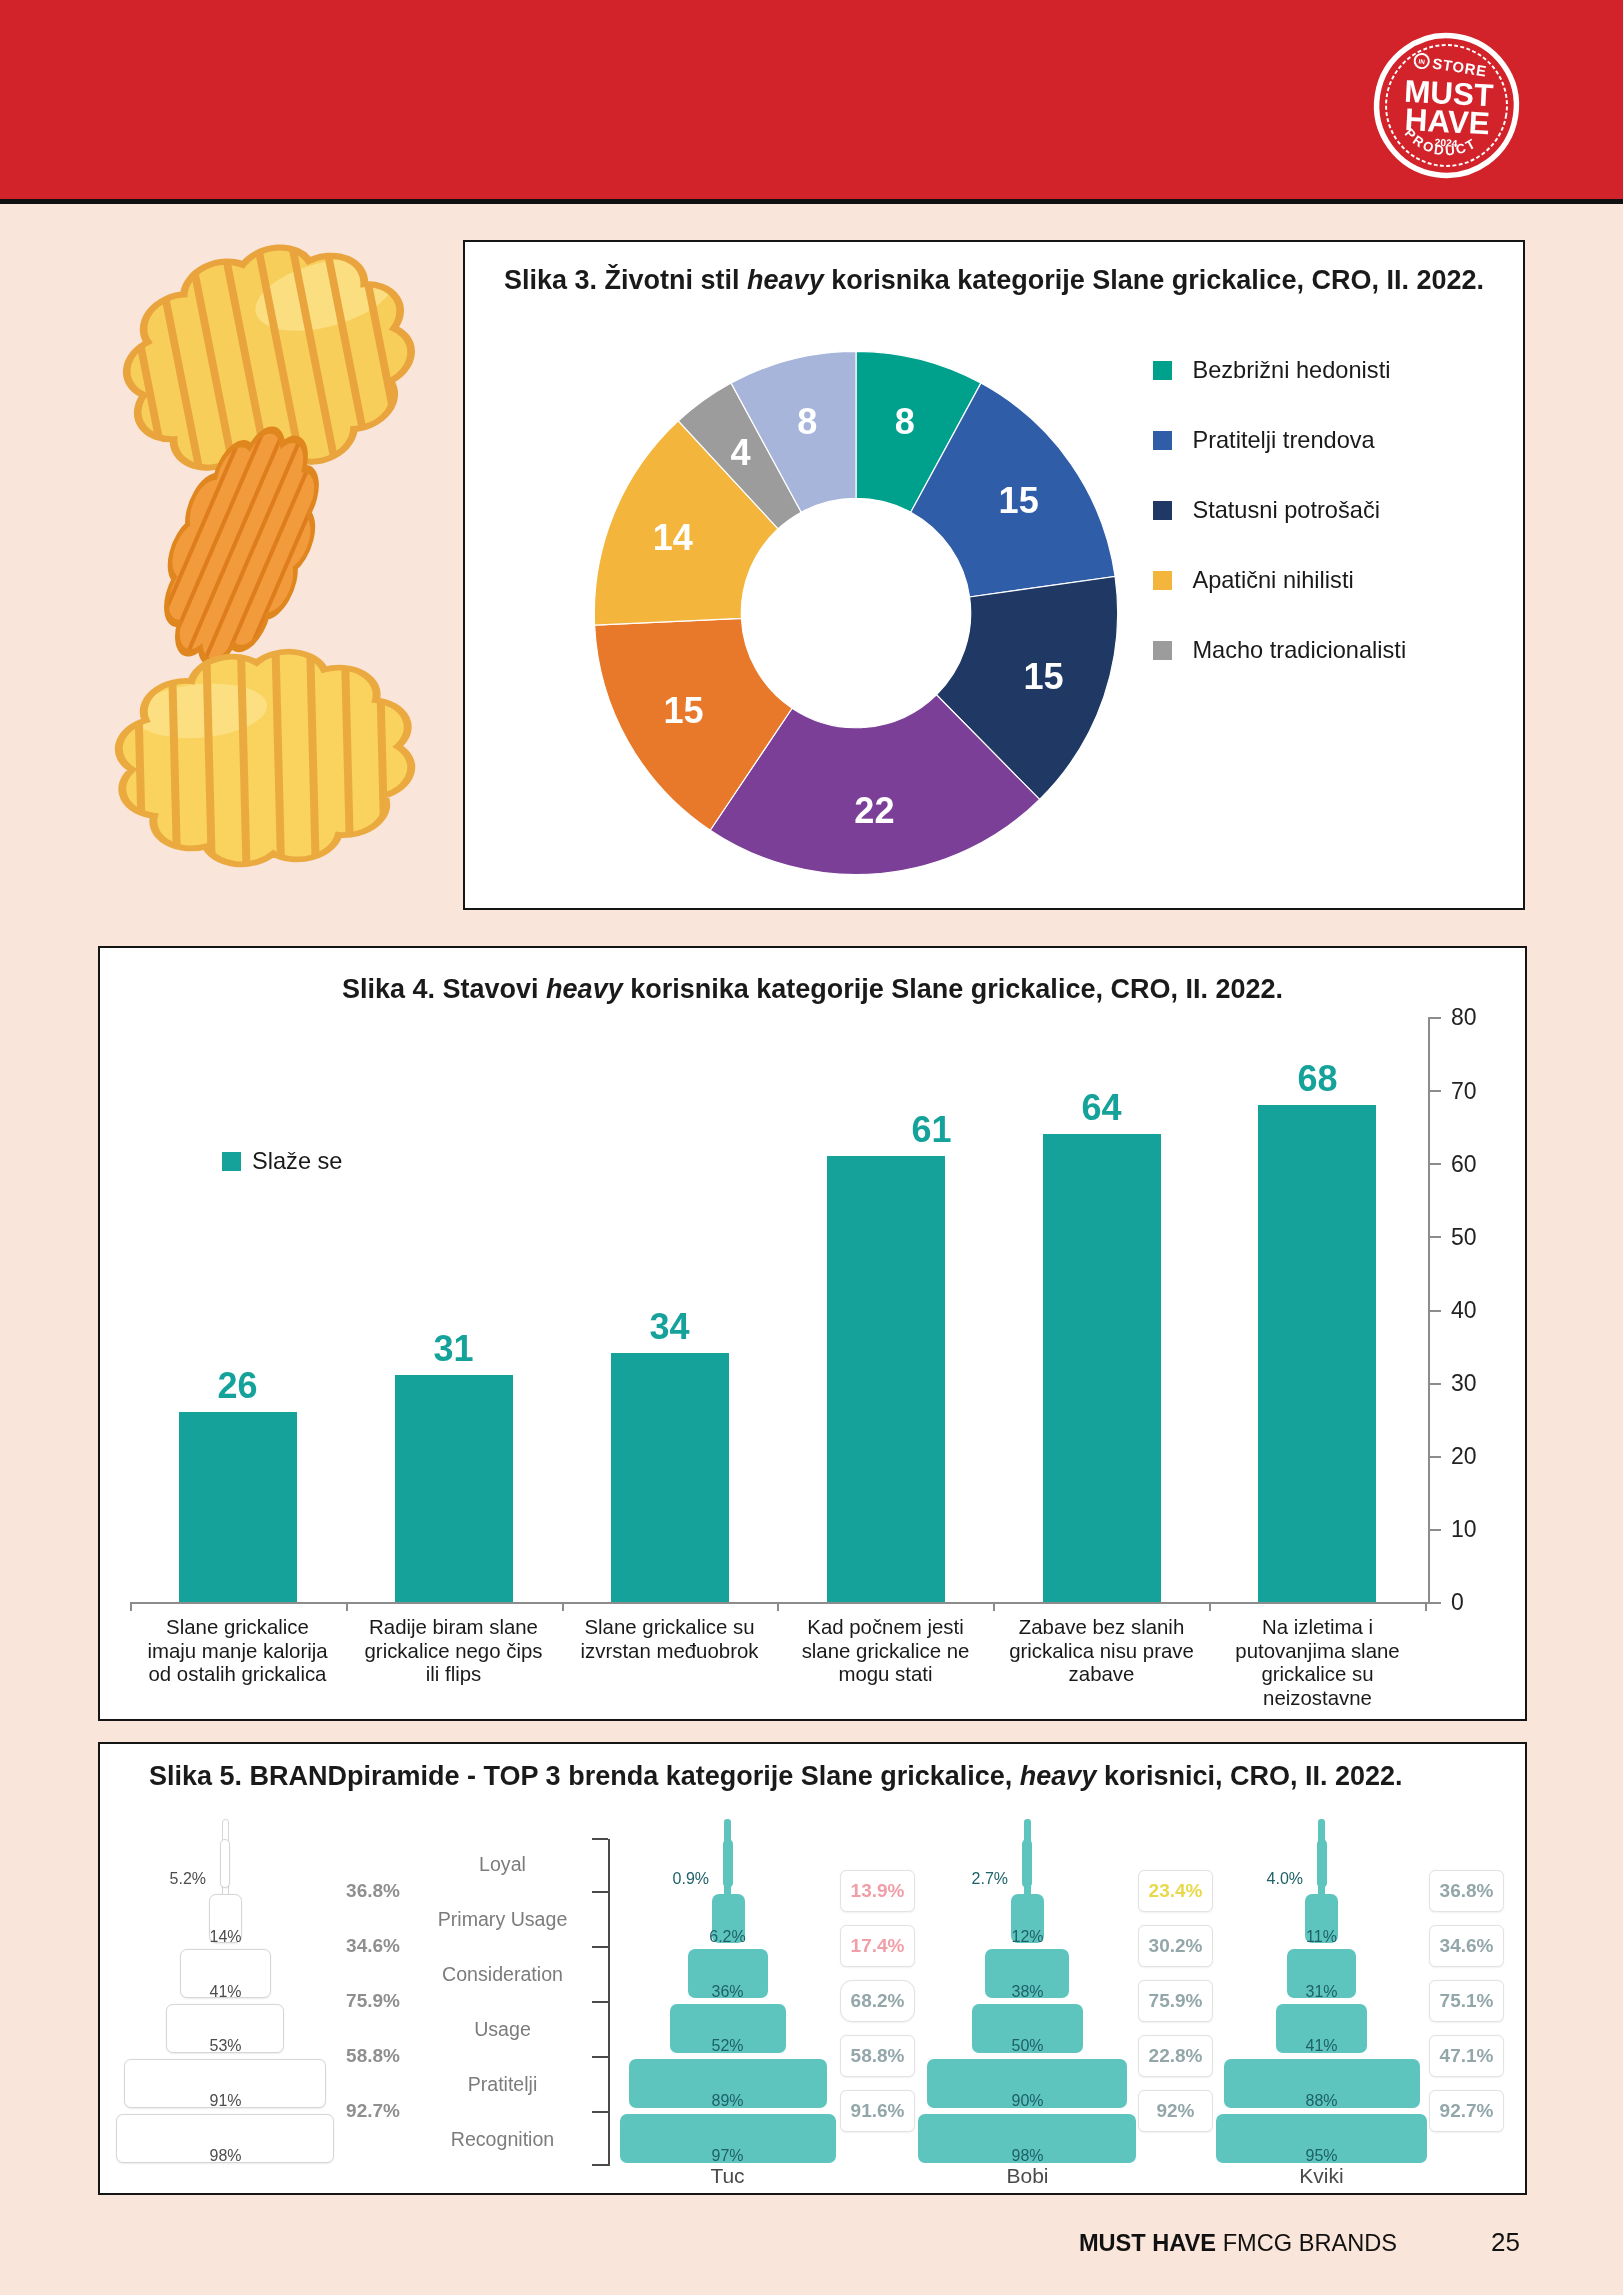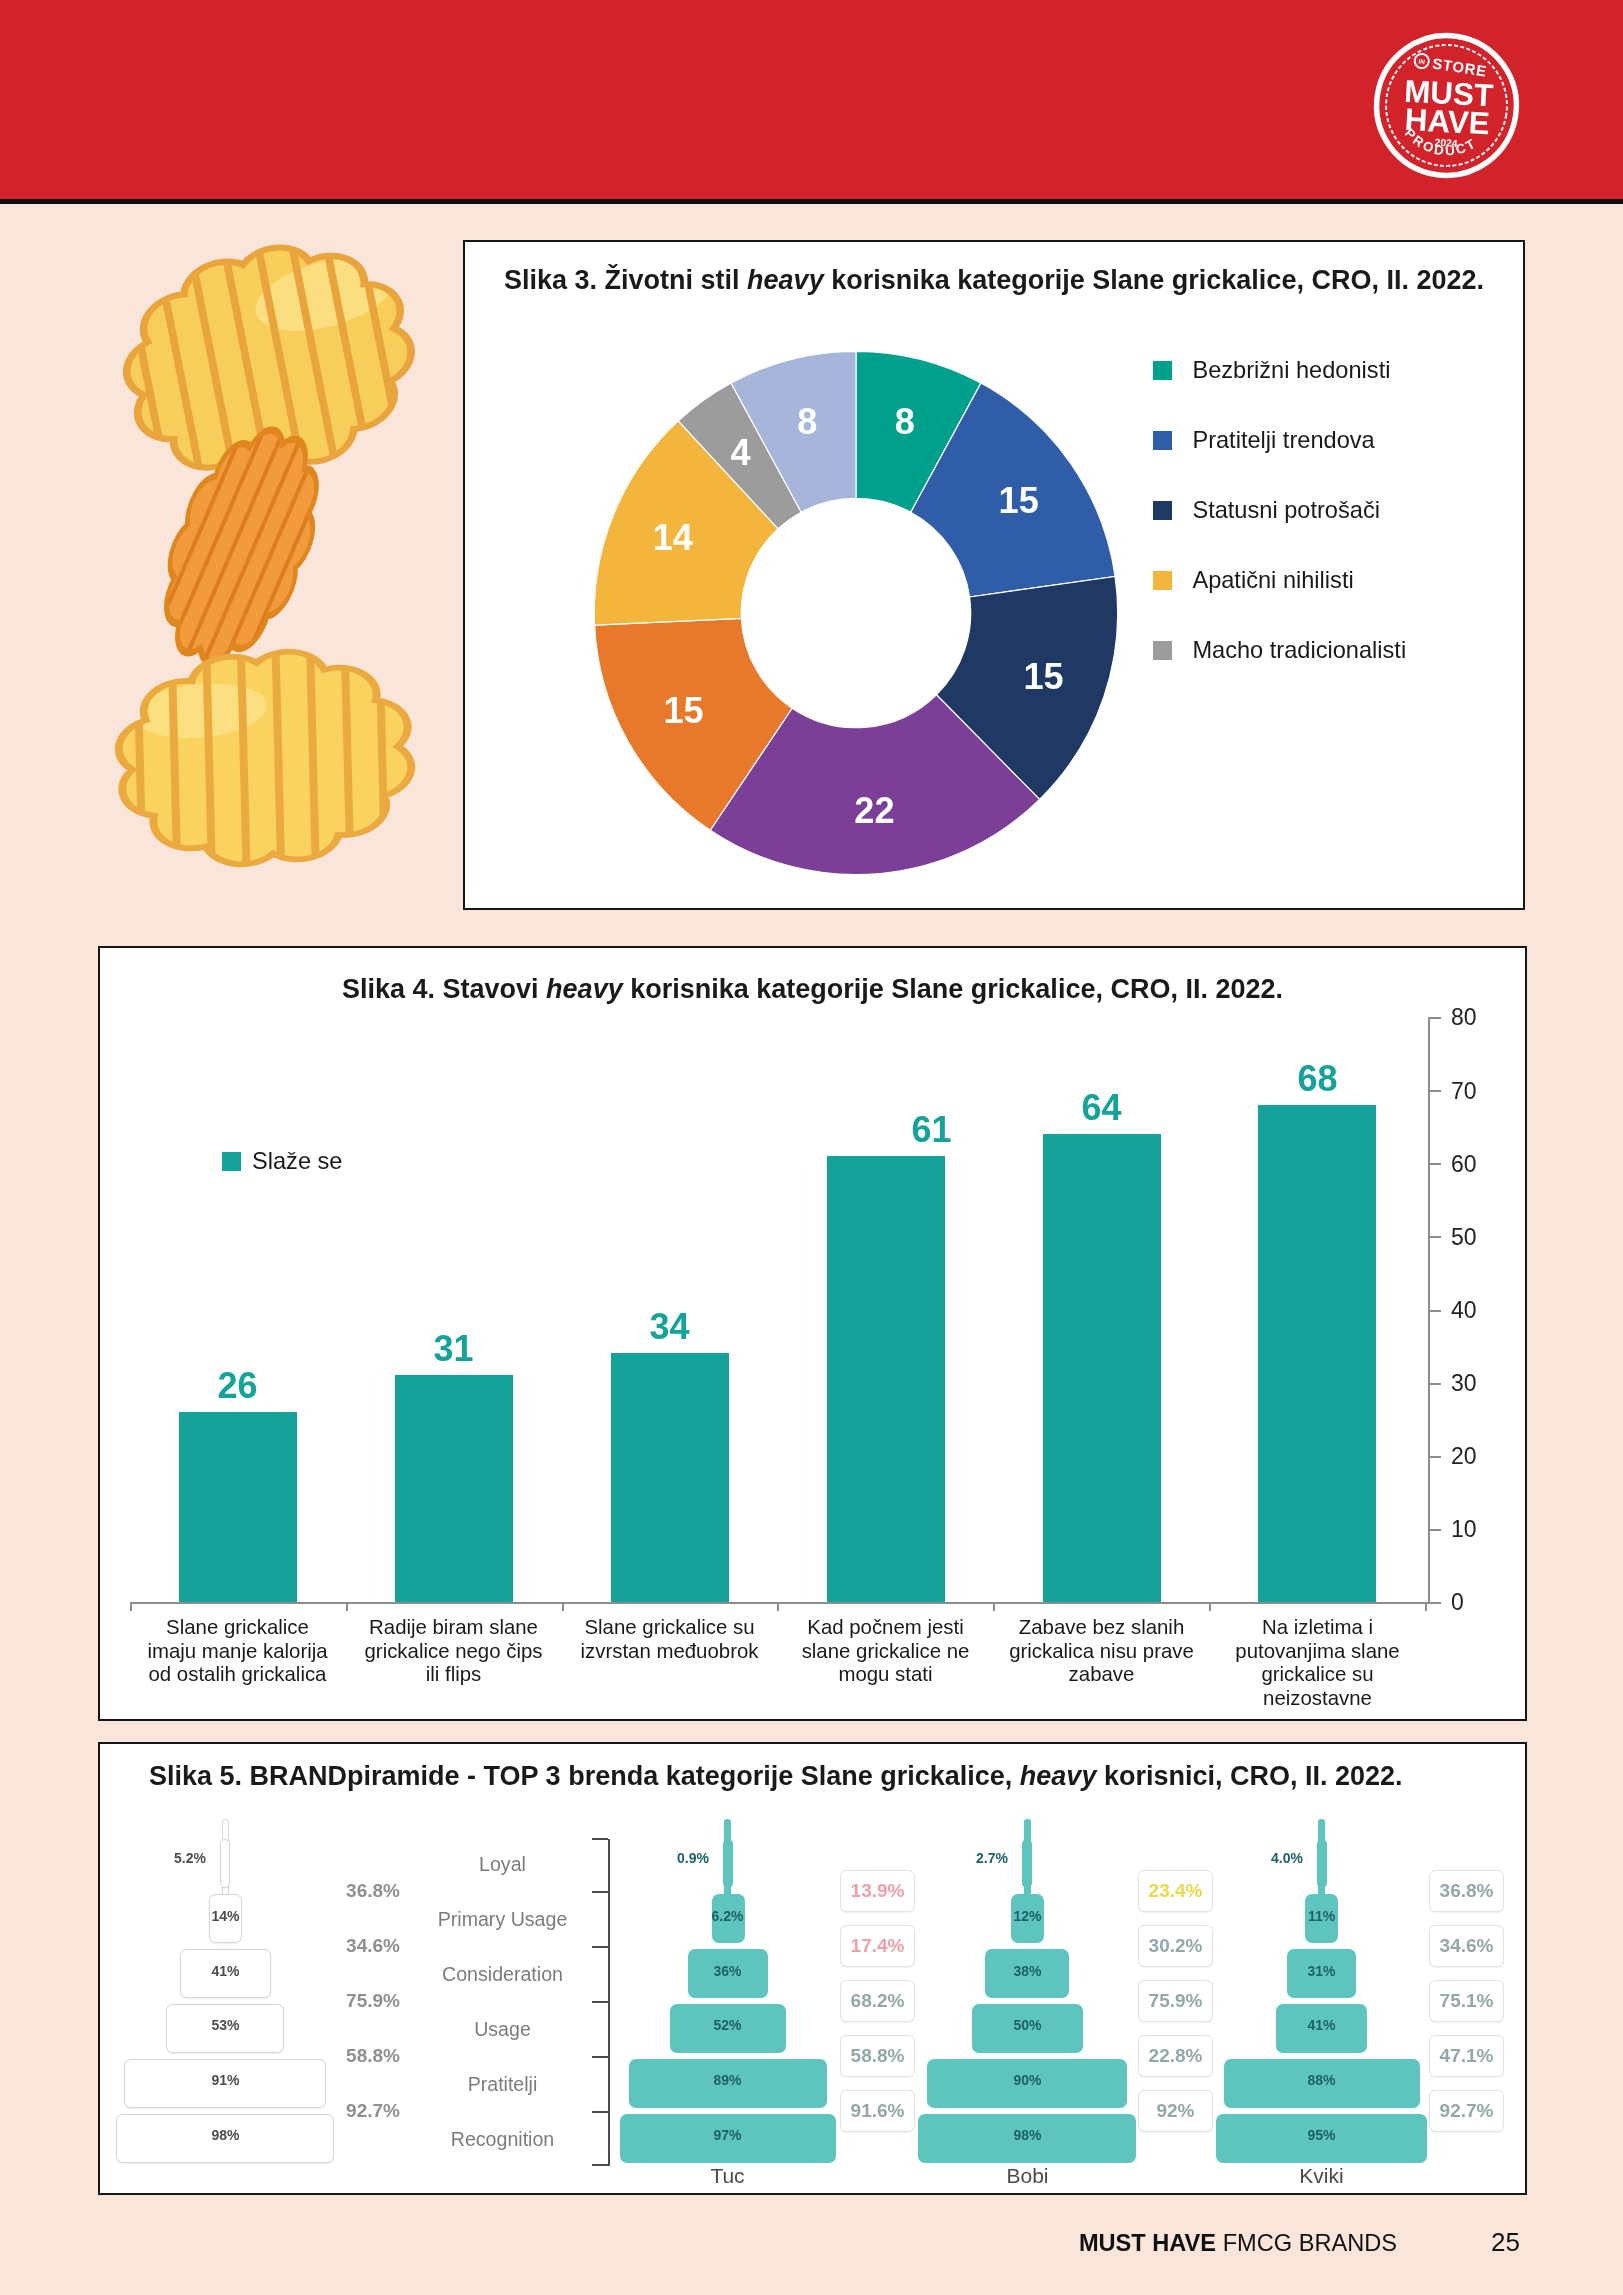--- a/index.html
+++ b/index.html
@@ -29,21 +29,21 @@
   .axis-line{background:#8c8c8c;}
   .legend4{display:flex;align-items:center;}
   .legend4 .lg-swatch{margin-right:11px;}
   
   .pyr-row{border-radius:7px;box-sizing:border-box;z-index:2;}
   .row-filled{background:#5EC5BE;}
   .row-outline{background:#ffffff;border:1.6px solid #D6D6D6;box-shadow:0 0.8px 1.6px rgba(0,0,0,0.08);}
   .stem{z-index:1;border-radius:3.1px;}
   .stem-filled{background:#5EC5BE;}
   .stem-outline{background:#ffffff;border:1.6px solid #D6D6D6;box-sizing:border-box;}
-  .val-label{font-size:14px;font-weight:bold;text-align:center;z-index:3;}
+  .val-label{font-size:16px;font-weight:normal;text-align:center;z-index:3;margin-top:20px;}
   .val-filled{color:#1E6169;}
   .val-outline{color:#4d4d4d;}
   .val-outside{text-align:right;}
   .trans-plain{font-size:19px;font-weight:bold;color:#8F8F8F;text-align:center;}
   .trans-box{width:75px;height:42px;background:#ffffff;border:1.6px solid #E2E2E2;border-radius:6.3px;
     box-sizing:border-box;font-size:19px;font-weight:bold;color:#93A7AA;text-align:center;line-height:39px;
     box-shadow:0 0.8px 1.6px rgba(0,0,0,0.06);}
   .trans-pink{color:#F09FA8;}
   .trans-yellow{color:#E8D94B;}
   .stage-label{font-size:19.6px;color:#7C7C7C;text-align:center;}
@@ -291,21 +291,21 @@
     <div class="pyr-row row-filled" style="position: absolute; left: 1216px; top: 2114px; width: 211px; height: 49px;"></div>
     <div class="val-label val-filled" style="position: absolute; left: 1243px; top: 2127px; width: 157px; z-index: 3;">95%</div>
     <div class="brand-label" style="position: absolute; left: 1243px; top: 2164px; width: 157px;">Kviki</div>
     <div class="trans-plain" style="position: absolute; left: 326px; top: 1880px; width: 94px;">36.8%</div>
     <div class="trans-plain" style="position: absolute; left: 326px; top: 1935px; width: 94px;">34.6%</div>
     <div class="trans-plain" style="position: absolute; left: 326px; top: 1990px; width: 94px;">75.9%</div>
     <div class="trans-plain" style="position: absolute; left: 326px; top: 2045px; width: 94px;">58.8%</div>
     <div class="trans-plain" style="position: absolute; left: 326px; top: 2100px; width: 94px;">92.7%</div>
     <div class="trans-box trans-pink" style="position: absolute; left: 840px; top: 1870px;">13.9%</div>
     <div class="trans-box trans-pink" style="position: absolute; left: 840px; top: 1925px;">17.4%</div>
-    <div class="trans-box" style="position: absolute; left: 840px; top: 1980px;">68.2%</div>
+    <div class="trans-box" style="position: absolute; left: 840px; top: 1980px; border-radius: 12px;">68.2%</div>
     <div class="trans-box" style="position: absolute; left: 840px; top: 2035px;">58.8%</div>
     <div class="trans-box" style="position: absolute; left: 840px; top: 2090px;">91.6%</div>
     <div class="trans-box trans-yellow" style="position: absolute; left: 1138px; top: 1870px;">23.4%</div>
     <div class="trans-box" style="position: absolute; left: 1138px; top: 1925px;">30.2%</div>
     <div class="trans-box" style="position: absolute; left: 1138px; top: 1980px;">75.9%</div>
     <div class="trans-box" style="position: absolute; left: 1138px; top: 2035px;">22.8%</div>
     <div class="trans-box" style="position: absolute; left: 1138px; top: 2090px;">92%</div>
     <div class="trans-box" style="position: absolute; left: 1429px; top: 1870px;">36.8%</div>
     <div class="trans-box" style="position: absolute; left: 1429px; top: 1925px;">34.6%</div>
     <div class="trans-box" style="position: absolute; left: 1429px; top: 1980px;">75.1%</div>

